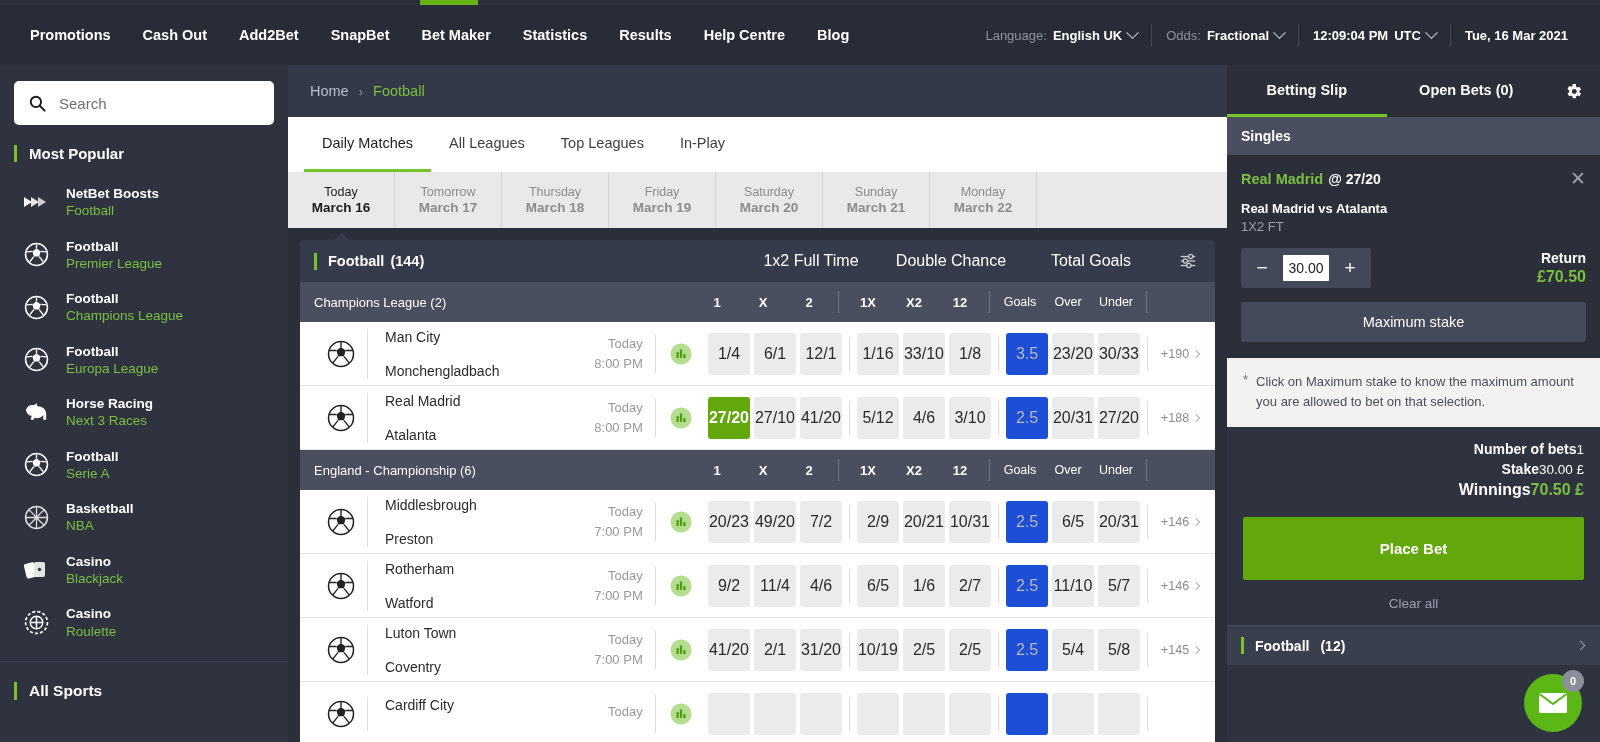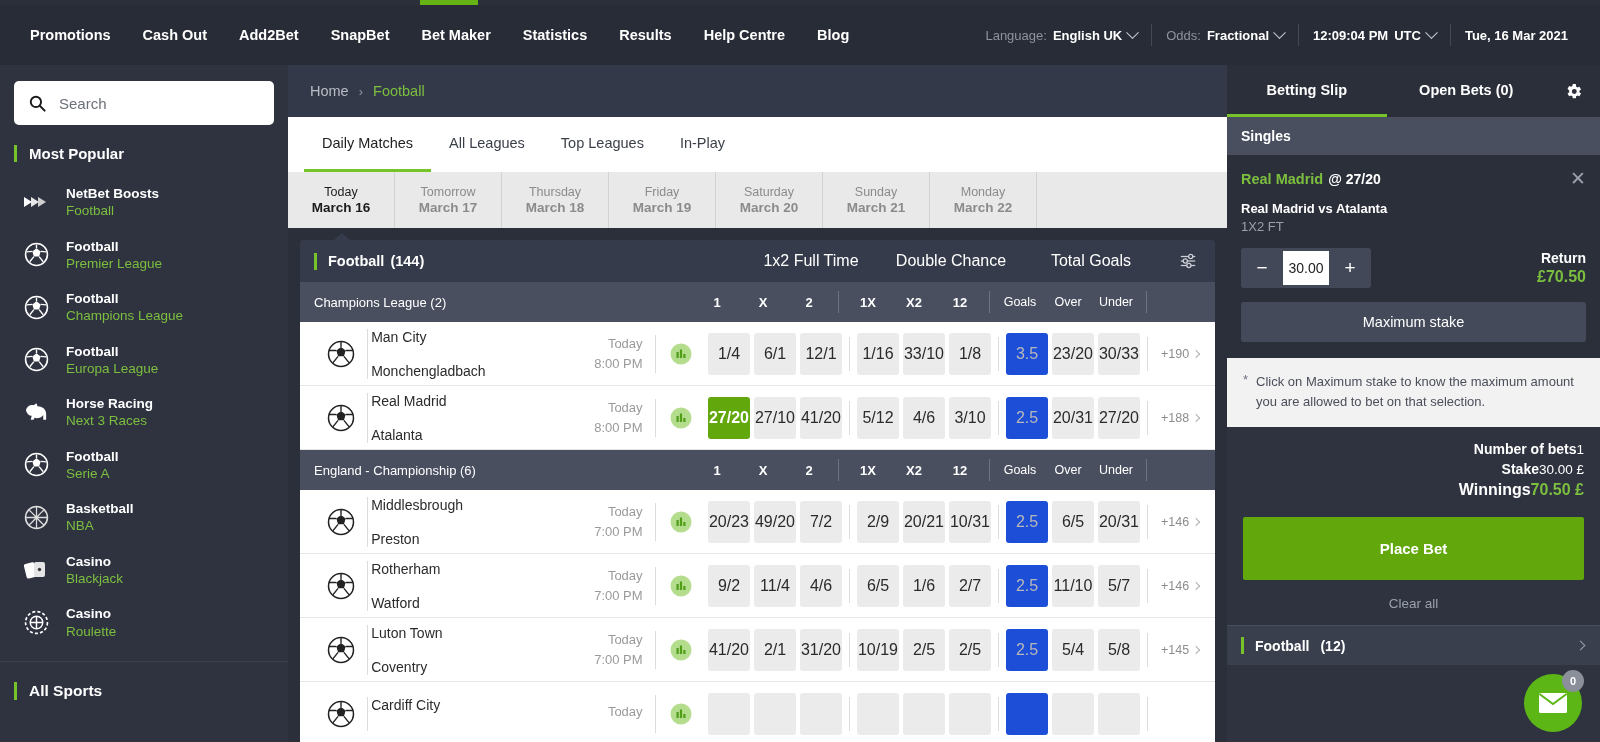--- a/index.html
+++ b/index.html
@@ -119,21 +119,21 @@
   .col { width: 46px; text-align: center; color: #fff; font-size: 13px; font-weight: bold; }
   .col.wide { width: 48px; font-weight: normal; font-size: 12.5px; }
   .coldiv { width: 1px; height: 22px; background: #6e7383; margin: 0 6px; }
 
   .match {
     height: 64px; background: #fff; border-bottom: 1px solid #e6e6e6;
     display: flex; align-items: center; padding-left: 14px;
   }
   .match .ball { width: 58px; display: flex; align-items: center; justify-content: center; }
   .match .teams {
-    border-left: 1px solid #dcdcdc; padding-left: 3px;
+    border-left: 1px solid #dcdcdc; padding-left: 17px;
     display: flex; flex-direction: column; gap: 18px; width: 230px;
   }
   .match .teams span { font-size: 14px; color: #2b2b2b; }
   .match .times { display: flex; flex-direction: column; gap: 5px; align-items: flex-end; width: 70px; }
   .match .times span { font-size: 13px; color: #9a9a9a; }
   .match .stat { width: 56px; display: flex; align-items: center; justify-content: center;
                  border-left: 1px solid #dcdcdc; height: 38px; margin-left: 12px; }
   .odds { margin-left: auto; display: flex; align-items: center; padding-right: 8px; }
   .odd {
     width: 42px; height: 42px; margin: 0 2px; background: #ebebeb; border-radius: 3px;
@@ -167,21 +167,21 @@
   .sel-x { margin-left: auto; color: #9aa0ac; font-size: 19px; cursor: pointer; line-height: 1; }
   .sel-match { color: #fff; font-size: 13px; font-weight: bold; margin-top: 13px; }
   .sel-mkt { color: #9aa0ac; font-size: 13px; margin-top: 3px; }
   .stake-row { display: flex; align-items: center; margin-top: 14px; }
   .stepper { display: flex; align-items: center; background: #434858; border-radius: 3px; height: 40px; overflow: hidden; }
   .stepper button {
     width: 42px; height: 40px; background: transparent; border: none; color: #fff;
     font-size: 19px; cursor: pointer; font-family: "Liberation Sans", sans-serif;
   }
   .stepper input {
-    width: 46px; height: 34px; border: none; outline: none; background: #fff;
+    width: 46px; height: 26px; border: none; outline: none; background: #fff;
     text-align: center; font-size: 14px; color: #222; font-family: "Liberation Sans", sans-serif;
   }
   .ret { margin-left: auto; text-align: right; }
   .ret .l { color: #fff; font-size: 14px; font-weight: bold; }
   .ret .v { color: #7cbf3f; font-size: 16px; font-weight: bold; margin-top: 2px; }
   .max-stake {
     margin-top: 14px; height: 40px; background: #454a5a; border-radius: 3px;
     display: flex; align-items: center; justify-content: center;
     color: #fff; font-size: 14.5px; cursor: pointer;
   }

